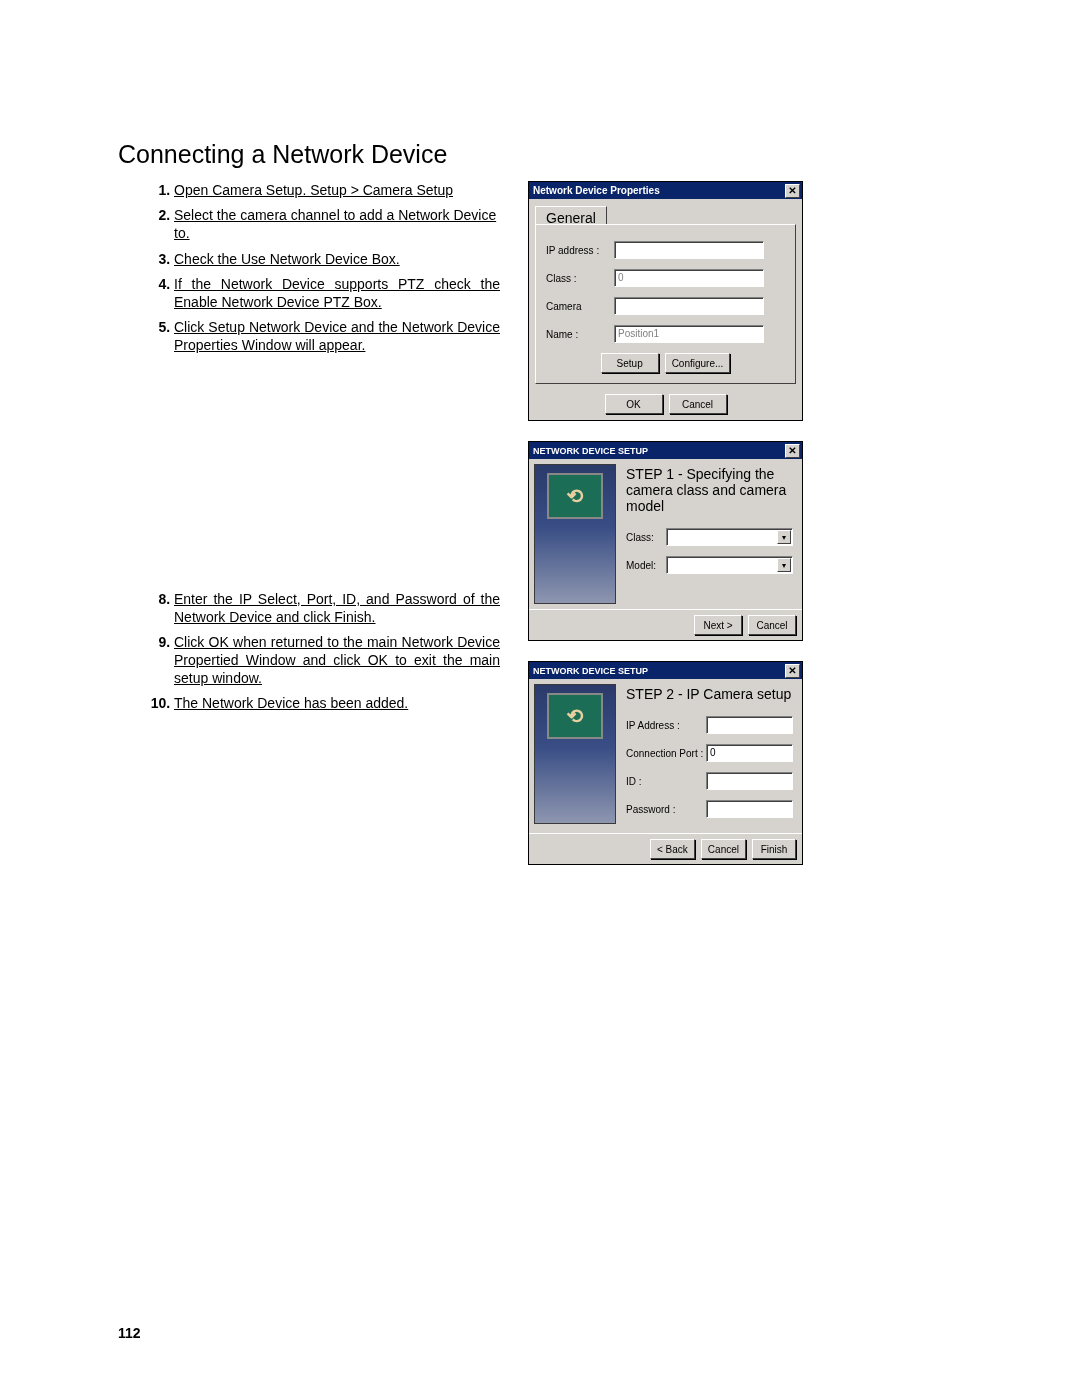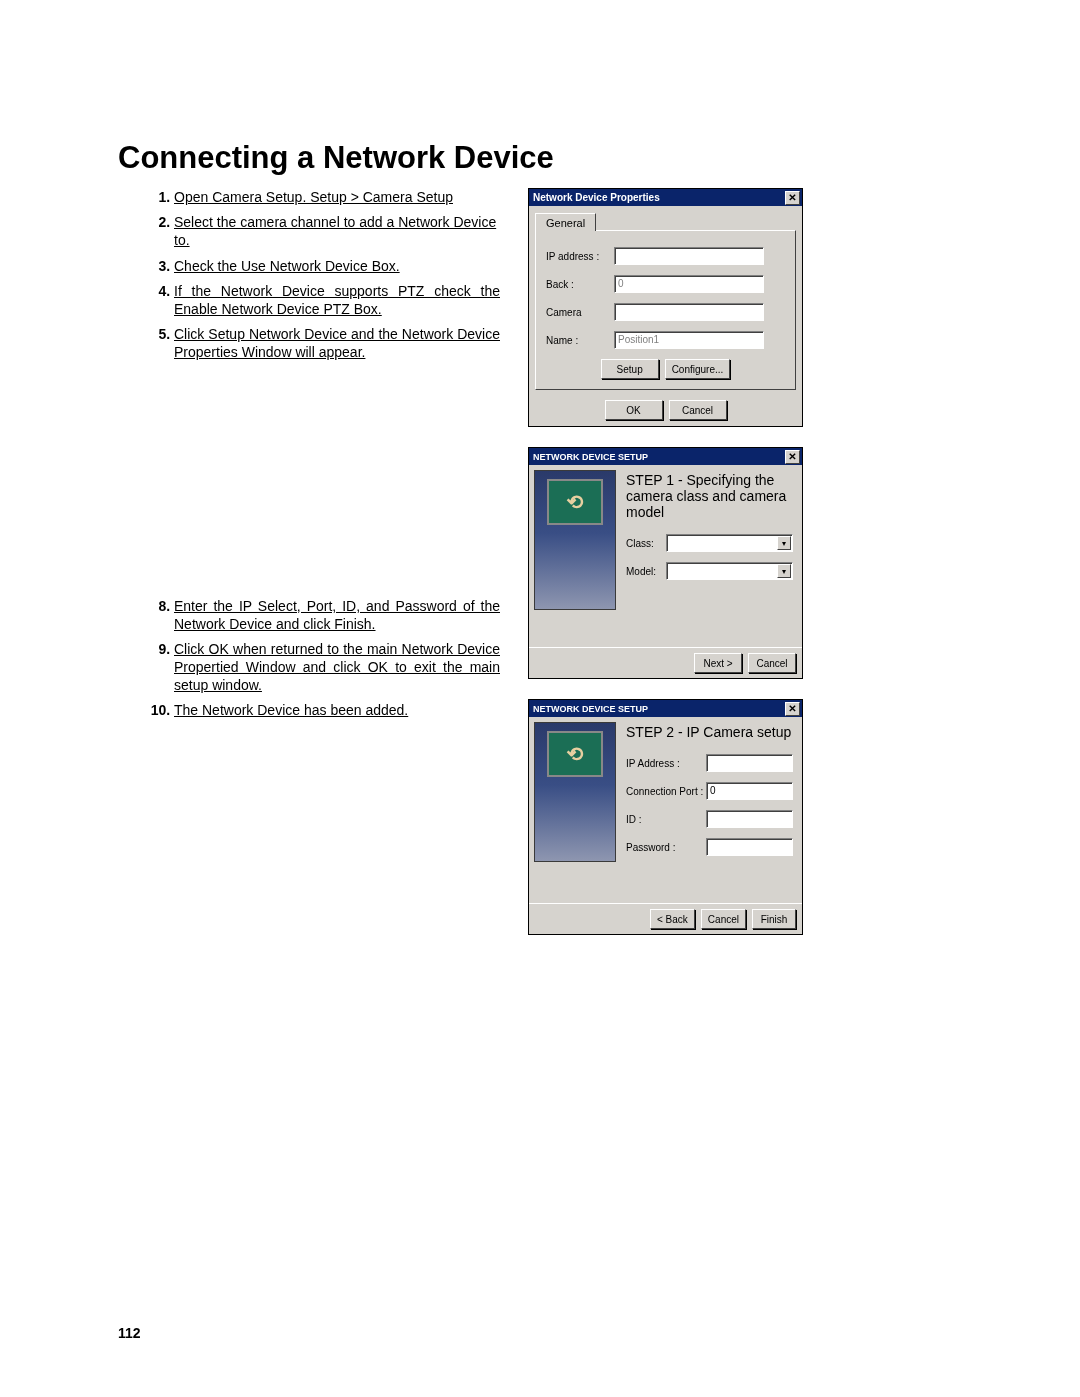--- a/index.html
+++ b/index.html
@@ -11,22 +11,22 @@
     color: #000;
     width: 1080px;
   }
   .page {
     position: relative;
     width: 1080px;
     height: 1397px;
     padding: 140px 118px 0 118px;
   }
   h2.heading {
-    font-size: 31px;
-    font-weight: bold;
+    font-size: 25px;
+    font-weight: normal;
     margin: 0 0 12px 0;
   }
   .cols {
     display: flex;
     gap: 28px;
   }
   .leftcol { width: 382px; }
   .rightcol { width: 303px; display:flex; flex-direction:column; gap:20px; }
   ol.steps {
     list-style: decimal;
@@ -75,21 +75,21 @@
     border-top: 1px solid #fff; border-left: 1px solid #fff;
     border-right: 1px solid #404040; border-bottom: 1px solid #404040;
     box-shadow: 1px 1px 0 #000;
     height: 20px; min-width: 58px;
     font-size: 10px; padding: 0 6px;
   }
   .tab {
     display:inline-block;
     background: #d6d3ce;
     border-top: 1px solid #fff; border-left: 1px solid #fff; border-right: 1px solid #404040;
-    height: 18px; padding: 3px 10px 0 10px; font-size: 11px;
+    height: 18px; padding: 3px 10px 0 10px; font-size: 14px;
     position: relative; top: 1px;
   }
   .tabpanel {
     border-top: 1px solid #fff; border-left: 1px solid #fff;
     border-right: 1px solid #404040; border-bottom: 1px solid #404040;
     padding: 16px 10px 10px 10px;
   }
   .formrow { display:flex; align-items:center; margin-bottom: 10px; }
   .formrow .lbl { width: 68px; font-size: 10px; }
   .formrow .sunken { flex: 0 0 150px; }
@@ -120,21 +120,21 @@
   .combo .arrow {
     position:absolute; right:1px; top:1px; width:14px; height:14px;
     background:#d6d3ce;
     border-top:1px solid #fff; border-left:1px solid #fff;
     border-right:1px solid #404040; border-bottom:1px solid #404040;
     display:flex; align-items:center; justify-content:center; font-size:8px;
   }
   .dlgfooter {
     border-top: 1px solid #fff;
     padding: 5px 6px;
-    display:flex; justify-content:flex-end; gap:6px;margin-top:32px;
+    display:flex; justify-content:flex-end; gap:6px;
   }
   .pagenum {
     position:absolute; left:118px; bottom:56px;
     font-size: 14px; font-weight: bold;
   }
   .disabled-text { color:#808080; }
 </style>
 </head>
 <body>
 
@@ -189,21 +189,21 @@
         <div class="body">
           <div>
             <span class="tab">General</span>
           </div>
           <div class="tabpanel">
             <div class="formrow">
               <span class="lbl">IP address :</span>
               <div class="sunken"></div>
             </div>
             <div class="formrow">
-              <span class="lbl">Back :</span>
+              <span class="lbl">Class :</span>
               <div class="sunken disabled-text">0</div>
             </div>
             <div class="formrow">
               <span class="lbl">Camera</span>
               <div class="sunken"></div>
             </div>
             <div class="formrow">
               <span class="lbl">Name :</span>
               <div class="sunken disabled-text">Position1</div>
             </div>

